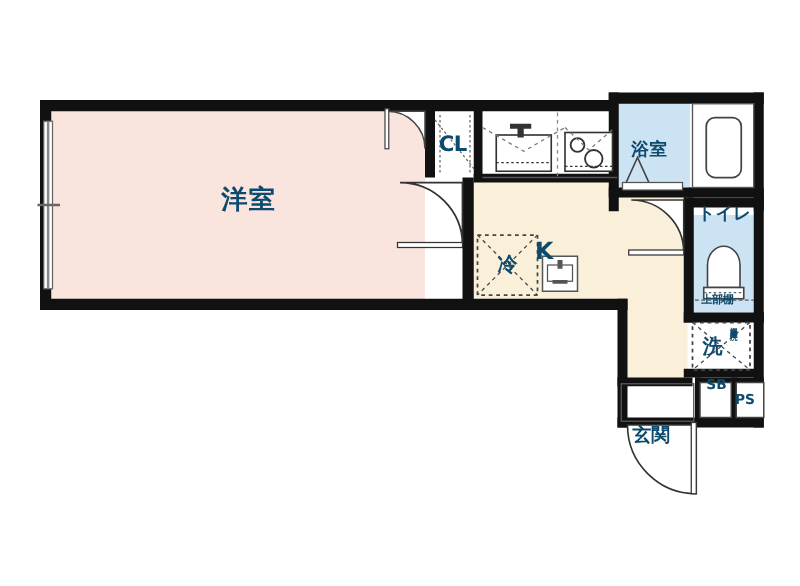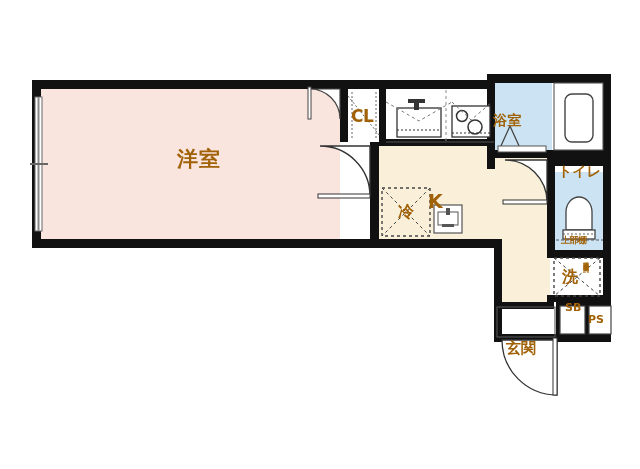--- a/index.html
+++ b/index.html
@@ -23,21 +23,21 @@
   #plan-svg {
     position: absolute;
     left: 0;
     top: 0;
     width: 640px;
     height: 469px;
   }
   .lbl {
     position: absolute;
     font-family: "DejaVu Sans", "Liberation Sans", sans-serif;
-    color: #a16207;
+    color: #0c4a6e;
     white-space: nowrap;
     line-height: 1;
     -webkit-font-smoothing: antialiased;
   }
   .lbl-washitsu { font-size: 21px; font-weight: 700; letter-spacing: 1px; }
   .lbl-k        { font-size: 19px; font-weight: 700; }
   .lbl-cl       { font-size: 17px; font-weight: 700; letter-spacing: -0.5px; }
   .lbl-yokushitsu { font-size: 14px; font-weight: 700; letter-spacing: 0.5px; }
   .lbl-toilet   { font-size: 14px; font-weight: 700; letter-spacing: 0px; }
   .lbl-shelf    { font-size: 9px; font-weight: 700; letter-spacing: -0.5px; }
@@ -221,21 +221,21 @@
     </g>
 
   </svg>
 
   <div class="lbl lbl-washitsu" style="left:177px; top:149px;">洋室</div>
 
   <div class="lbl lbl-k" style="left:428px; top:192px;">K</div>
 
   <div class="lbl lbl-cl" style="left:351px; top:108px;">CL</div>
 
-  <div class="lbl lbl-yokushitsu" style="left:493px; top:113px;">浴室</div>
+  <div class="lbl lbl-yokushitsu" style="left:505px; top:113px;">浴室</div>
 
   <div class="lbl lbl-toilet" style="left:558px; top:164px;">トイレ</div>
 
   <div class="lbl lbl-shelf" style="left:561px; top:236px;">上部棚</div>
 
   <div class="lbl lbl-genkan" style="left:506px; top:313px;margin-top:28px;">玄関</div>
 
   <div class="lbl lbl-sb" style="left:565px; top:302px;">SB</div>
 
   <div class="lbl lbl-ps" style="left:588px; top:314px;">PS</div>

